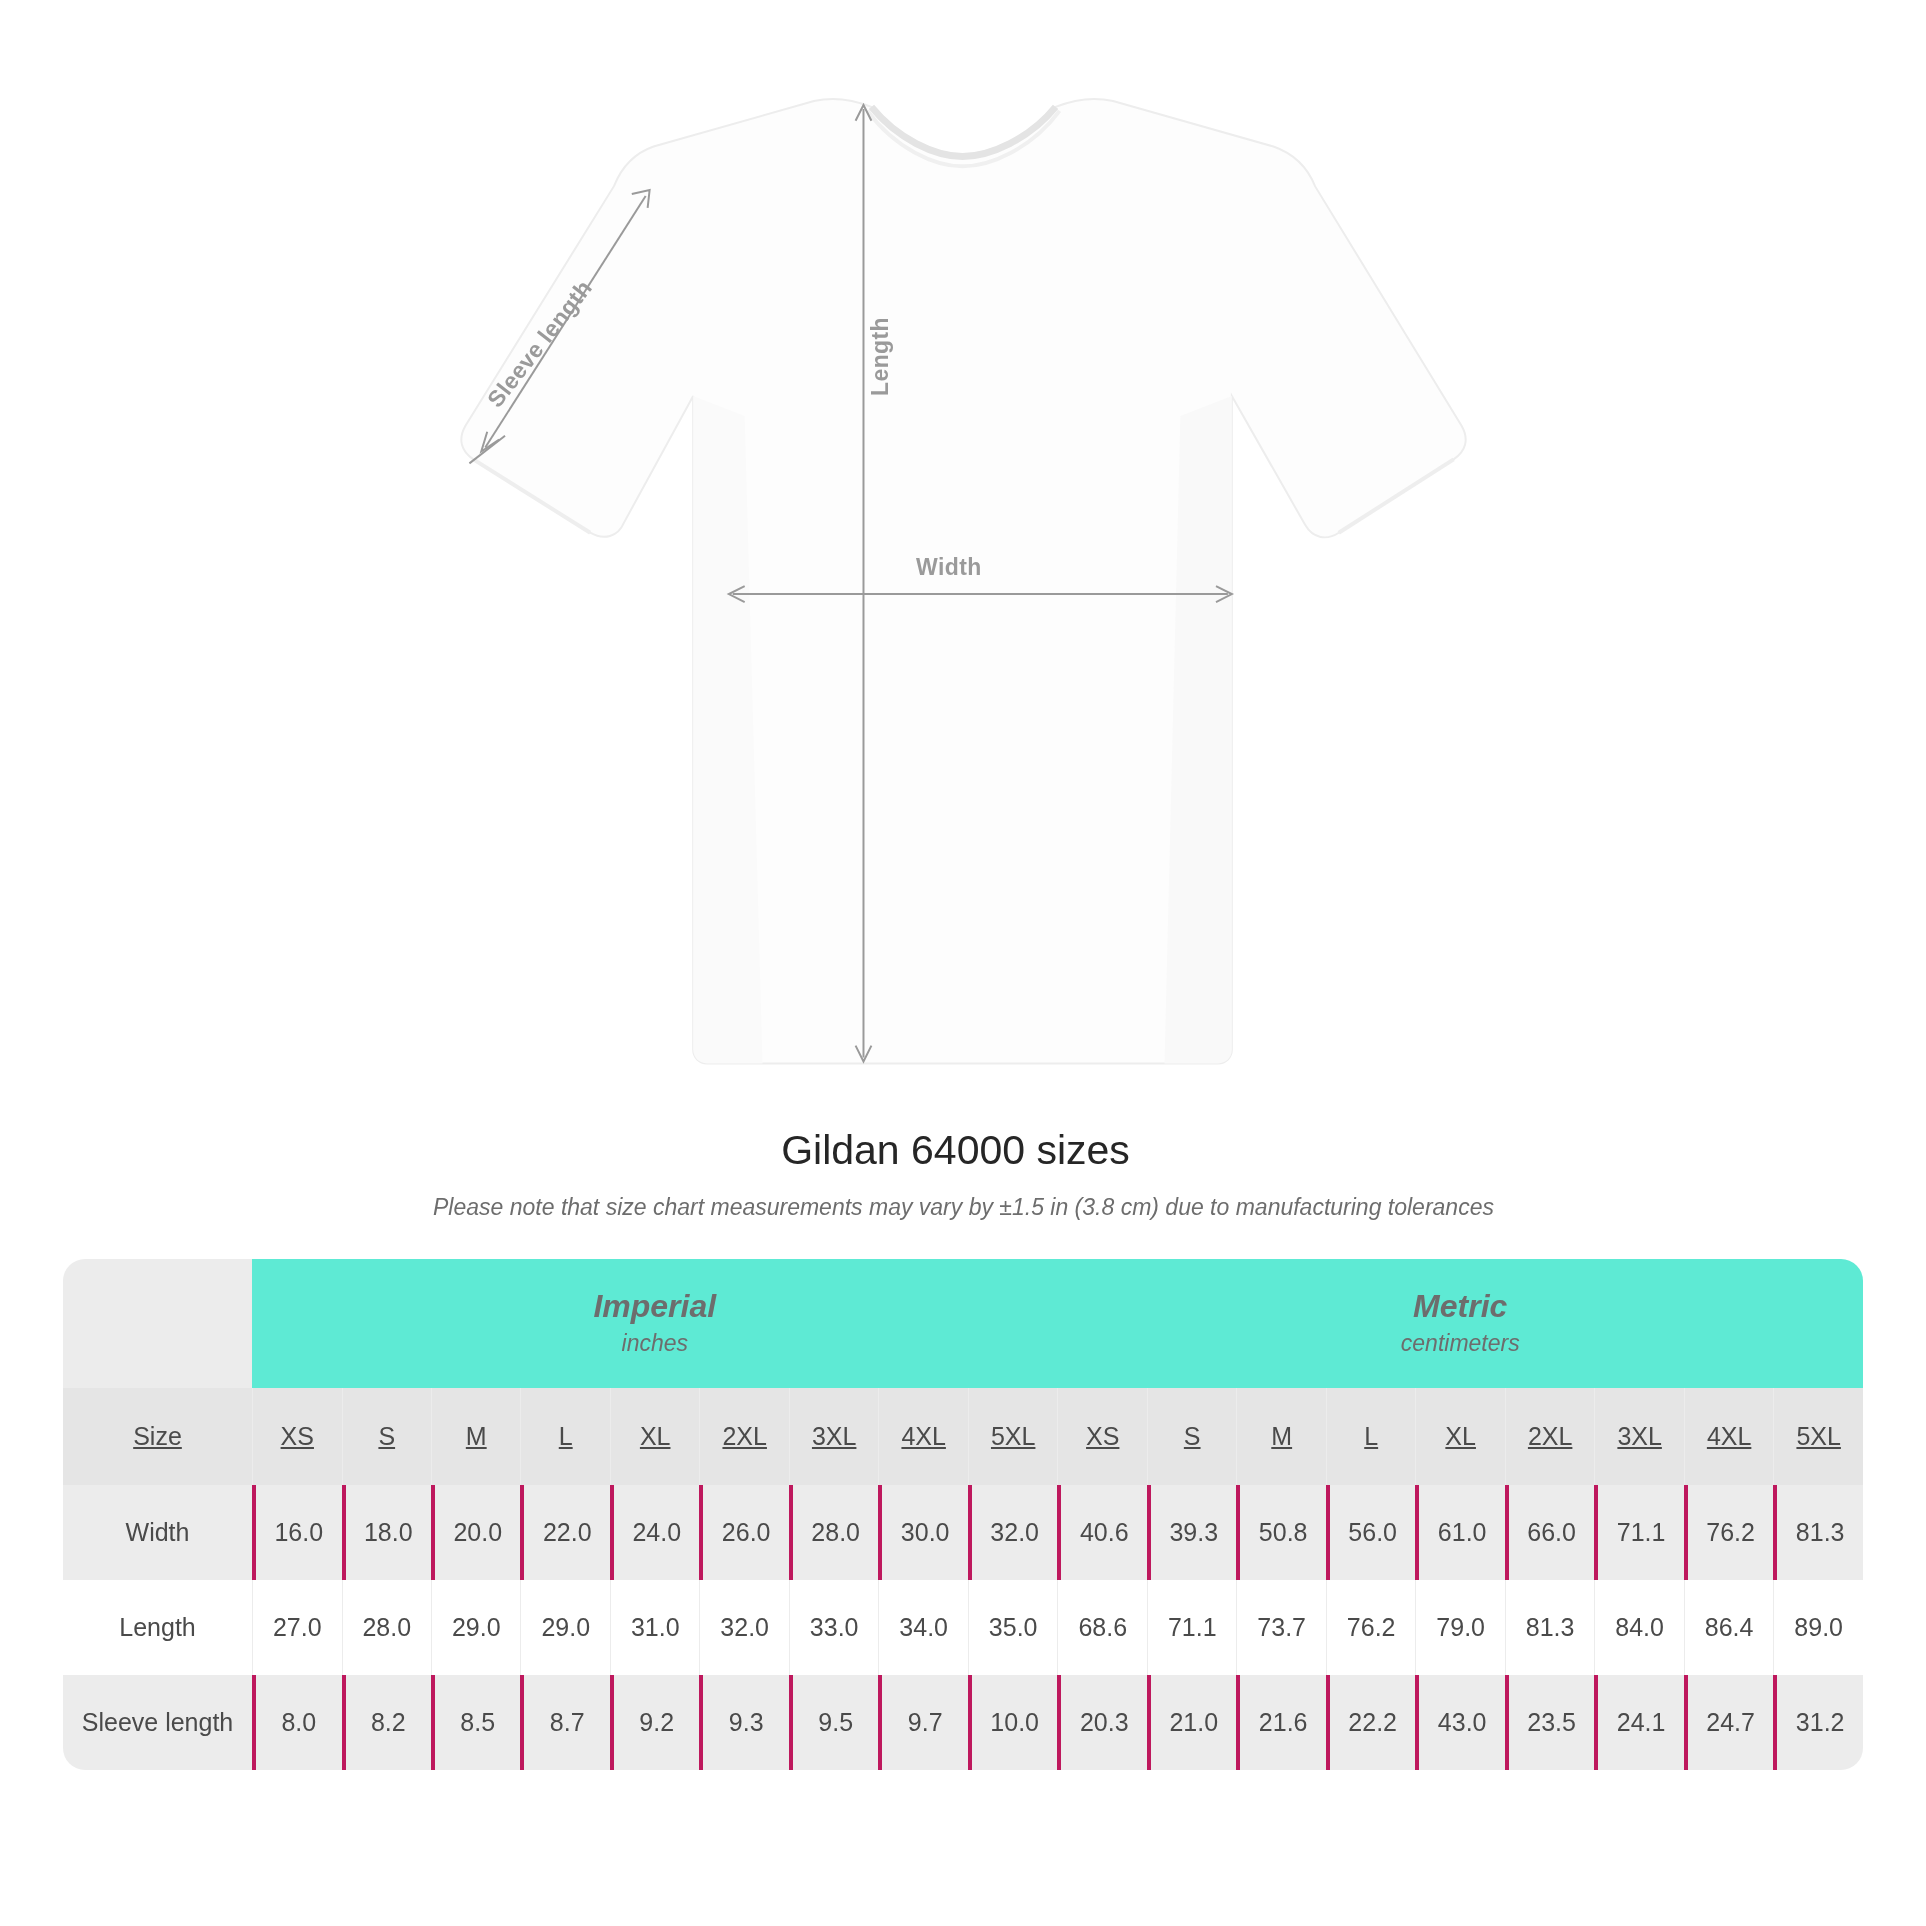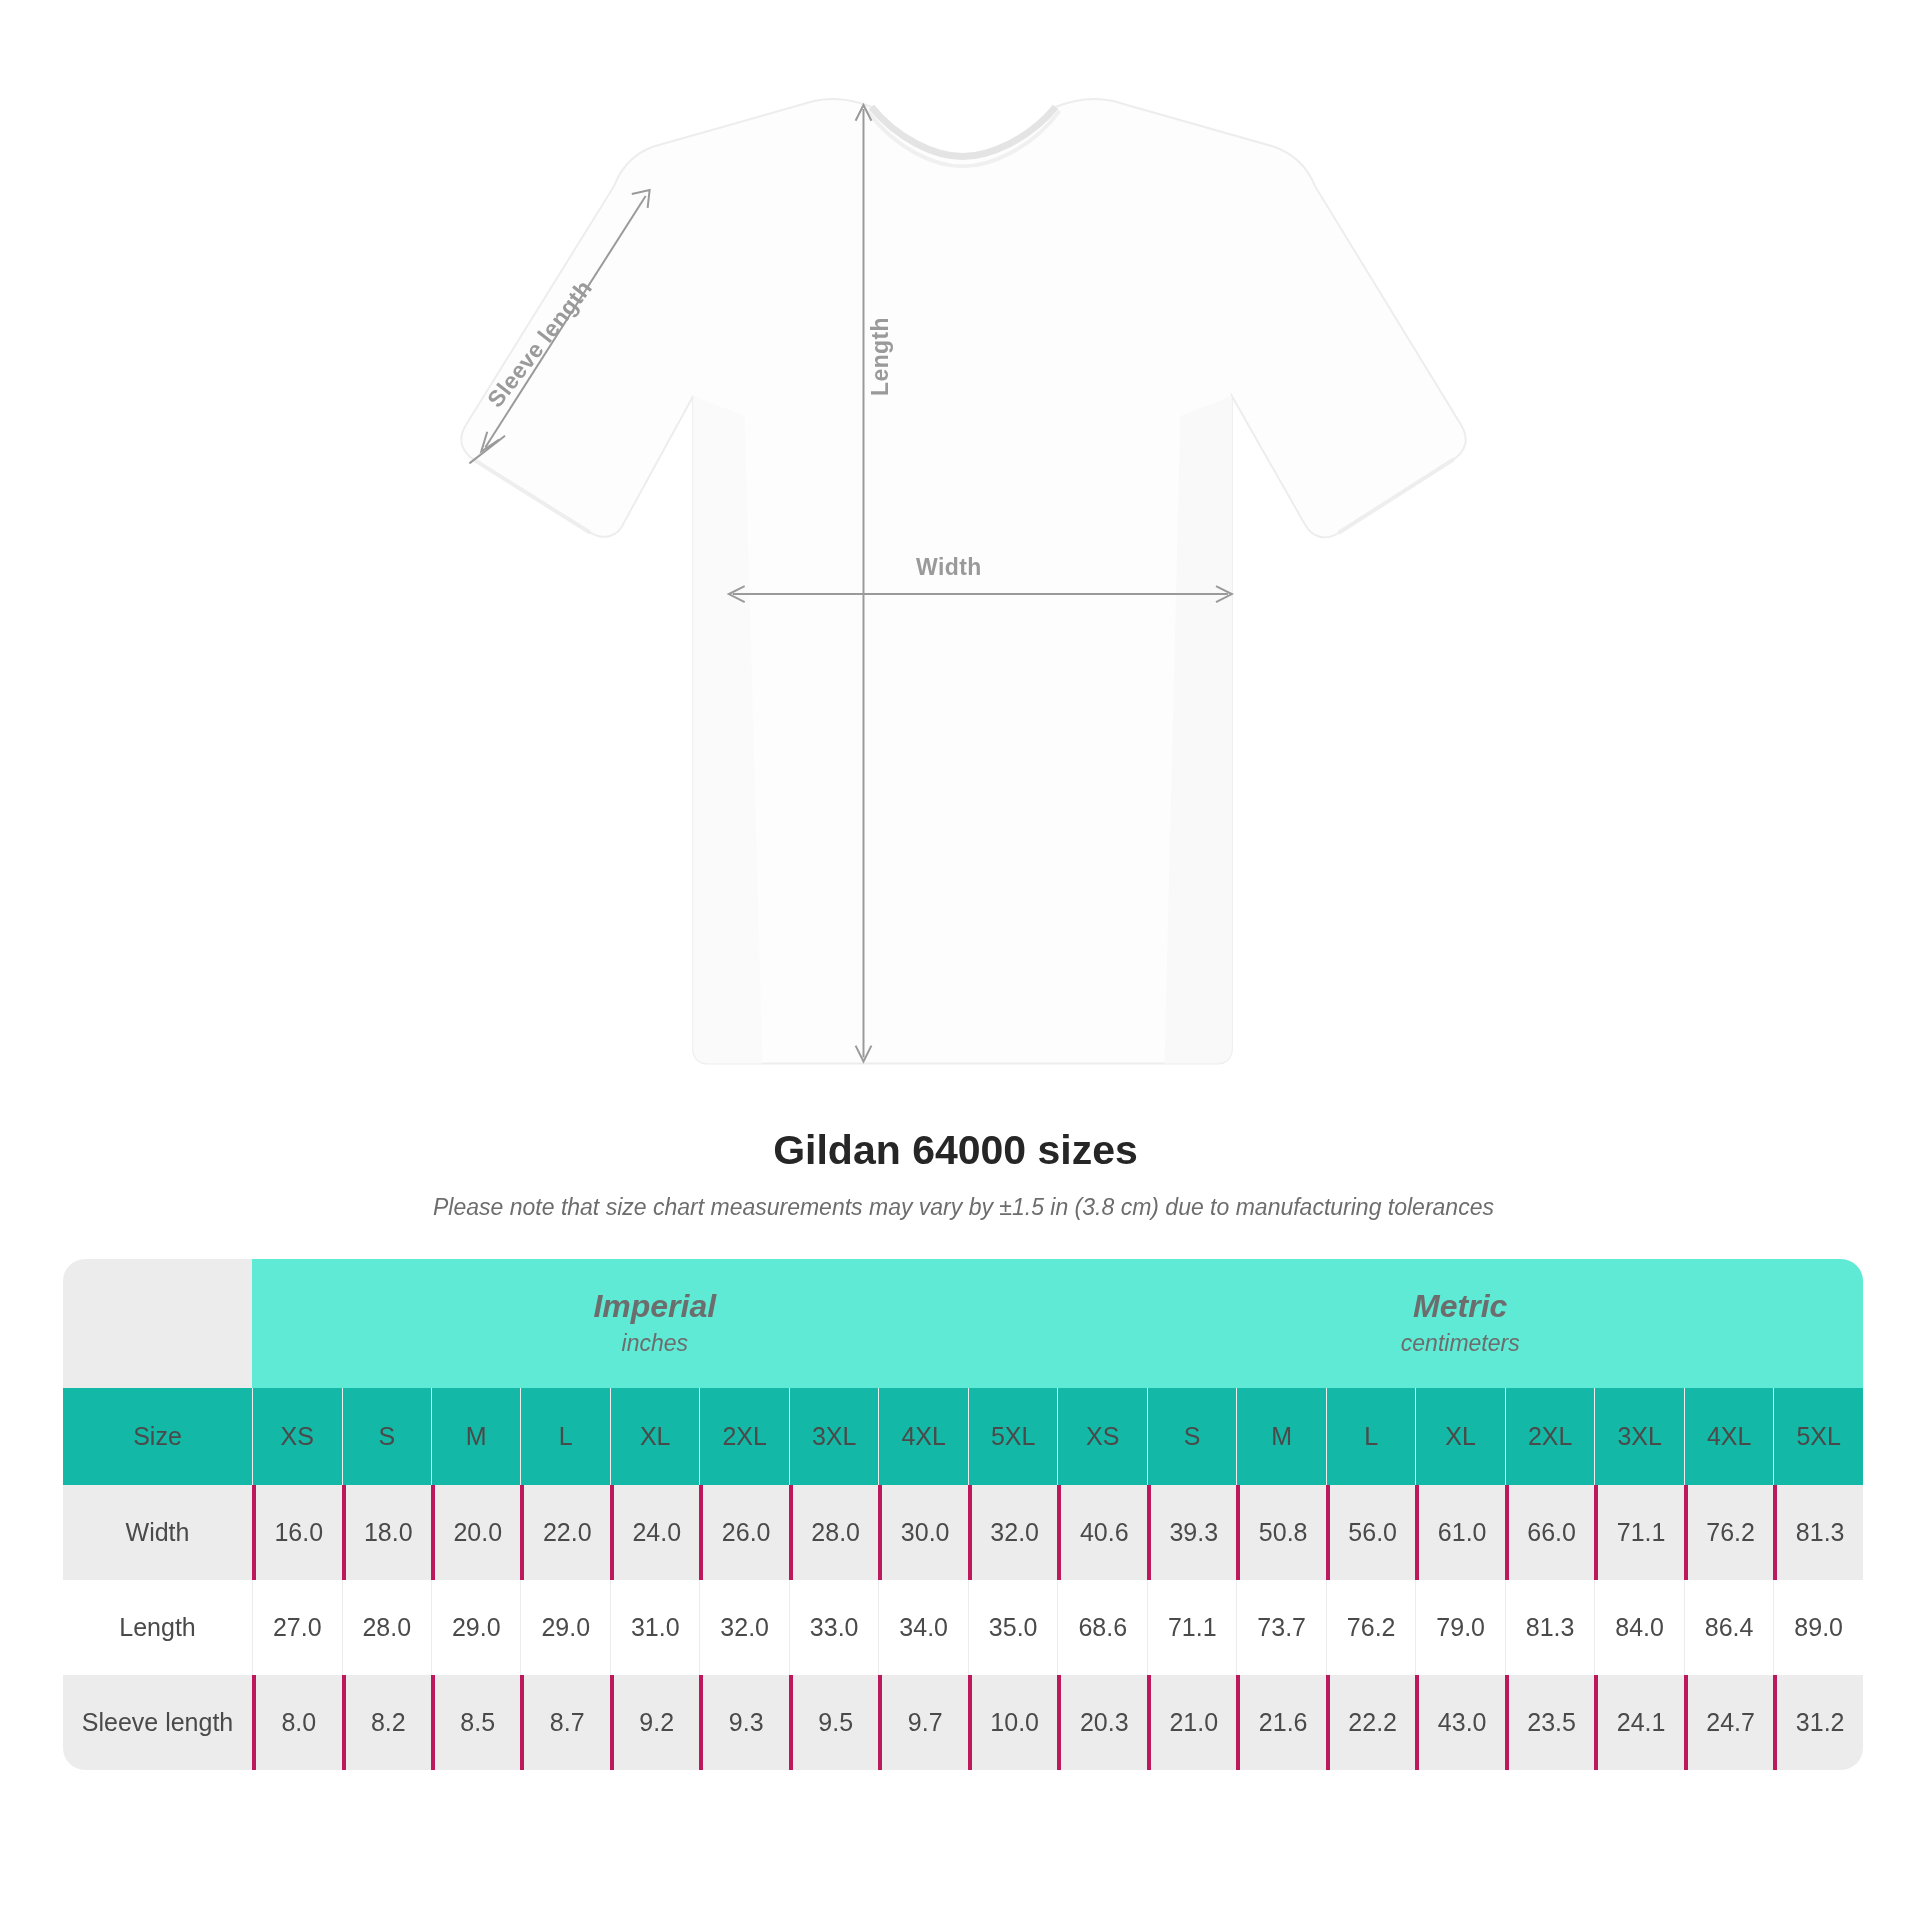--- a/index.html
+++ b/index.html
@@ -56,21 +56,21 @@
     transform-origin: left top;
   }
 
   
   .title-block {
     text-align: center;
     margin-top: 18px;
   }
   .chart-title {
     font-size: 41px;
-    font-weight: bold;
+    font-weight: normal;
     color: #262626;
     margin: 0 16px 20px 0;
   }
   .chart-note {
     font-size: 23px;
     font-style: italic;
     color: #6d6d6d;
     margin: 16px;
   }
 
@@ -113,24 +113,25 @@
   .corner-cell {
     background: #ececec;
   }
   .tl-round { border-top-left-radius: 22px; }
   .tr-round { border-top-right-radius: 22px; }
   .bl-round { border-bottom-left-radius: 22px; }
   .br-round { border-bottom-right-radius: 22px; }
 
   .size-row td {
     height: 97px;
-    background: #14b8a6;
+    background: #e5e5e5;
     font-weight: bold;
     color: #5a5a5a;
     font-size: 26px;
+    text-decoration: underline;
   }
   .row-head {
     font-weight: bold;
     color: #5a5a5a;
     font-size: 26px;
   }
   .data-row td {
     height: 95px;
   }
   .shade td {

